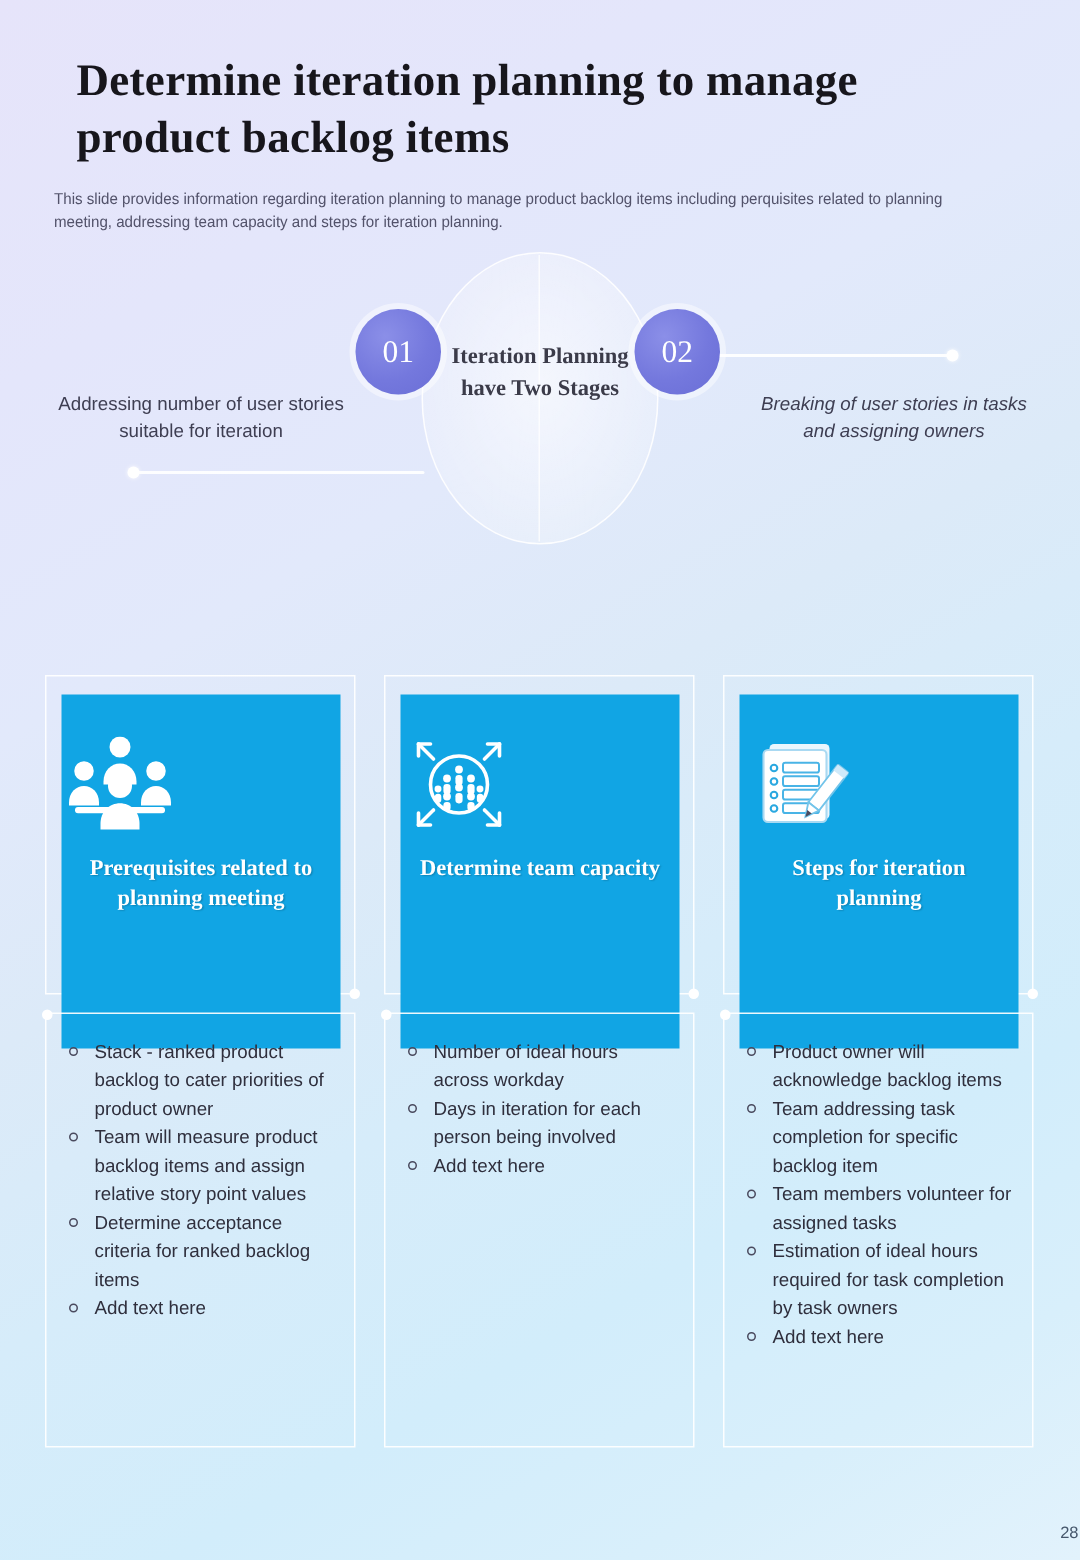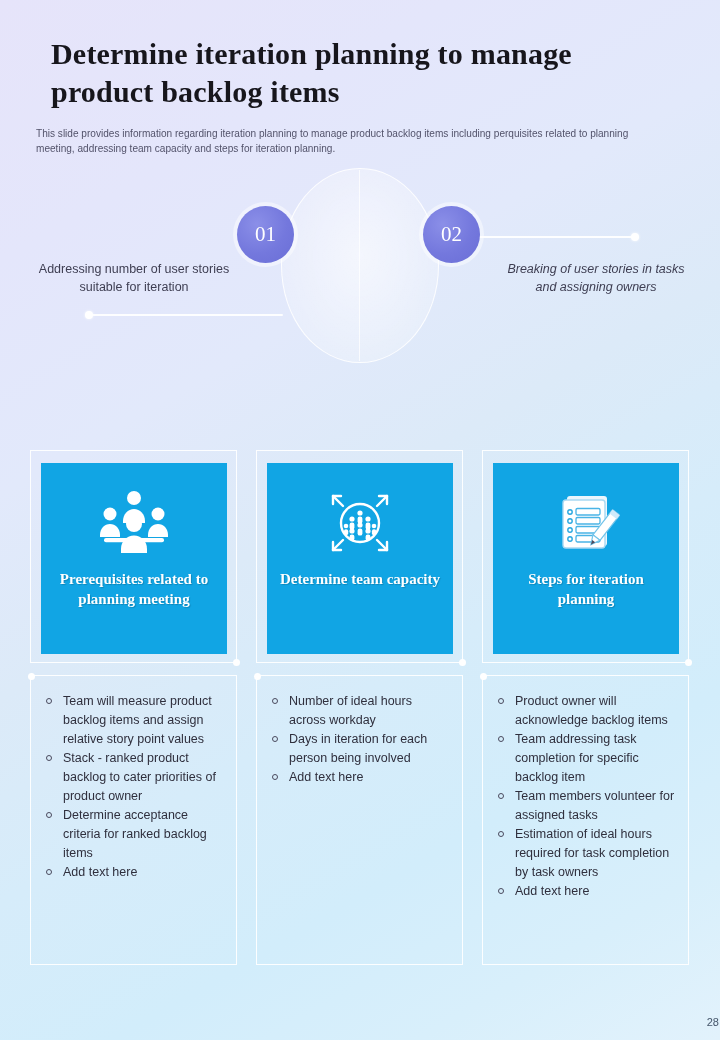--- a/index.html
+++ b/index.html
@@ -166,25 +166,24 @@
     width: 207px;
     height: 213px;
     border: 1.4px solid rgba(255,255,255,0.92);
     box-sizing: border-box;
   }
   .card-blue {
     position: absolute;
     left: 10px;
     top: 12px;
     width: 186px;
-    height: 191px;
+    height: 236px;
     background: #11a5e4;
     display: flex;
     flex-direction: column;
-    align-items: center;
     justify-content: flex-start;
     box-sizing: border-box;
     padding-top: 24px;
   }
   .card-icon {
     width: 78px;
     height: 72px;
     display: flex;
     align-items: center;
     justify-content: center;
@@ -263,20 +262,21 @@
 
   <div id="header">
     <h1 class="slide-title">Determine iteration planning to manage product backlog items</h1>
     <p class="slide-subtitle">This slide provides information regarding iteration planning to manage product backlog items including perquisites related to planning meeting, addressing team capacity and steps for iteration planning.</p>
   </div>
 
   <div id="diagram">
 
     <div class="big-circle"></div>
     <div class="big-circle-split"></div>
+    <div class="center-label">Iteration Planning have Two Stages</div>
 
     <div class="connector left"></div>
     <div class="connector-dot left"></div>
     <div class="connector right"></div>
     <div class="connector-dot right"></div>
 
     <div class="num-circle left">01</div>
     <div class="num-circle right">02</div>
 
     <div class="side-text left">Addressing number of user stories suitable for iteration</div>
@@ -302,22 +302,22 @@
             </svg>
           </div>
           <div class="card-title">Prerequisites related to planning meeting</div>
         </div>
         <div class="corner-dot br"></div>
       </div>
 
       <div class="bullet-frame">
         <div class="corner-dot tl"></div>
         <ul class="bullets">
+          <li>Stack - ranked product backlog to cater priorities of product owner</li>
           <li>Team will measure product backlog items and assign relative story point values</li>
-          <li>Stack - ranked product backlog to cater priorities of product owner</li>
           <li>Determine acceptance criteria for ranked backlog items</li>
           <li>Add text here</li>
         </ul>
       </div>
     </div>
 
     <div class="col c1">
       <div class="card-frame">
         <div class="card-blue">
           <div class="card-icon">

